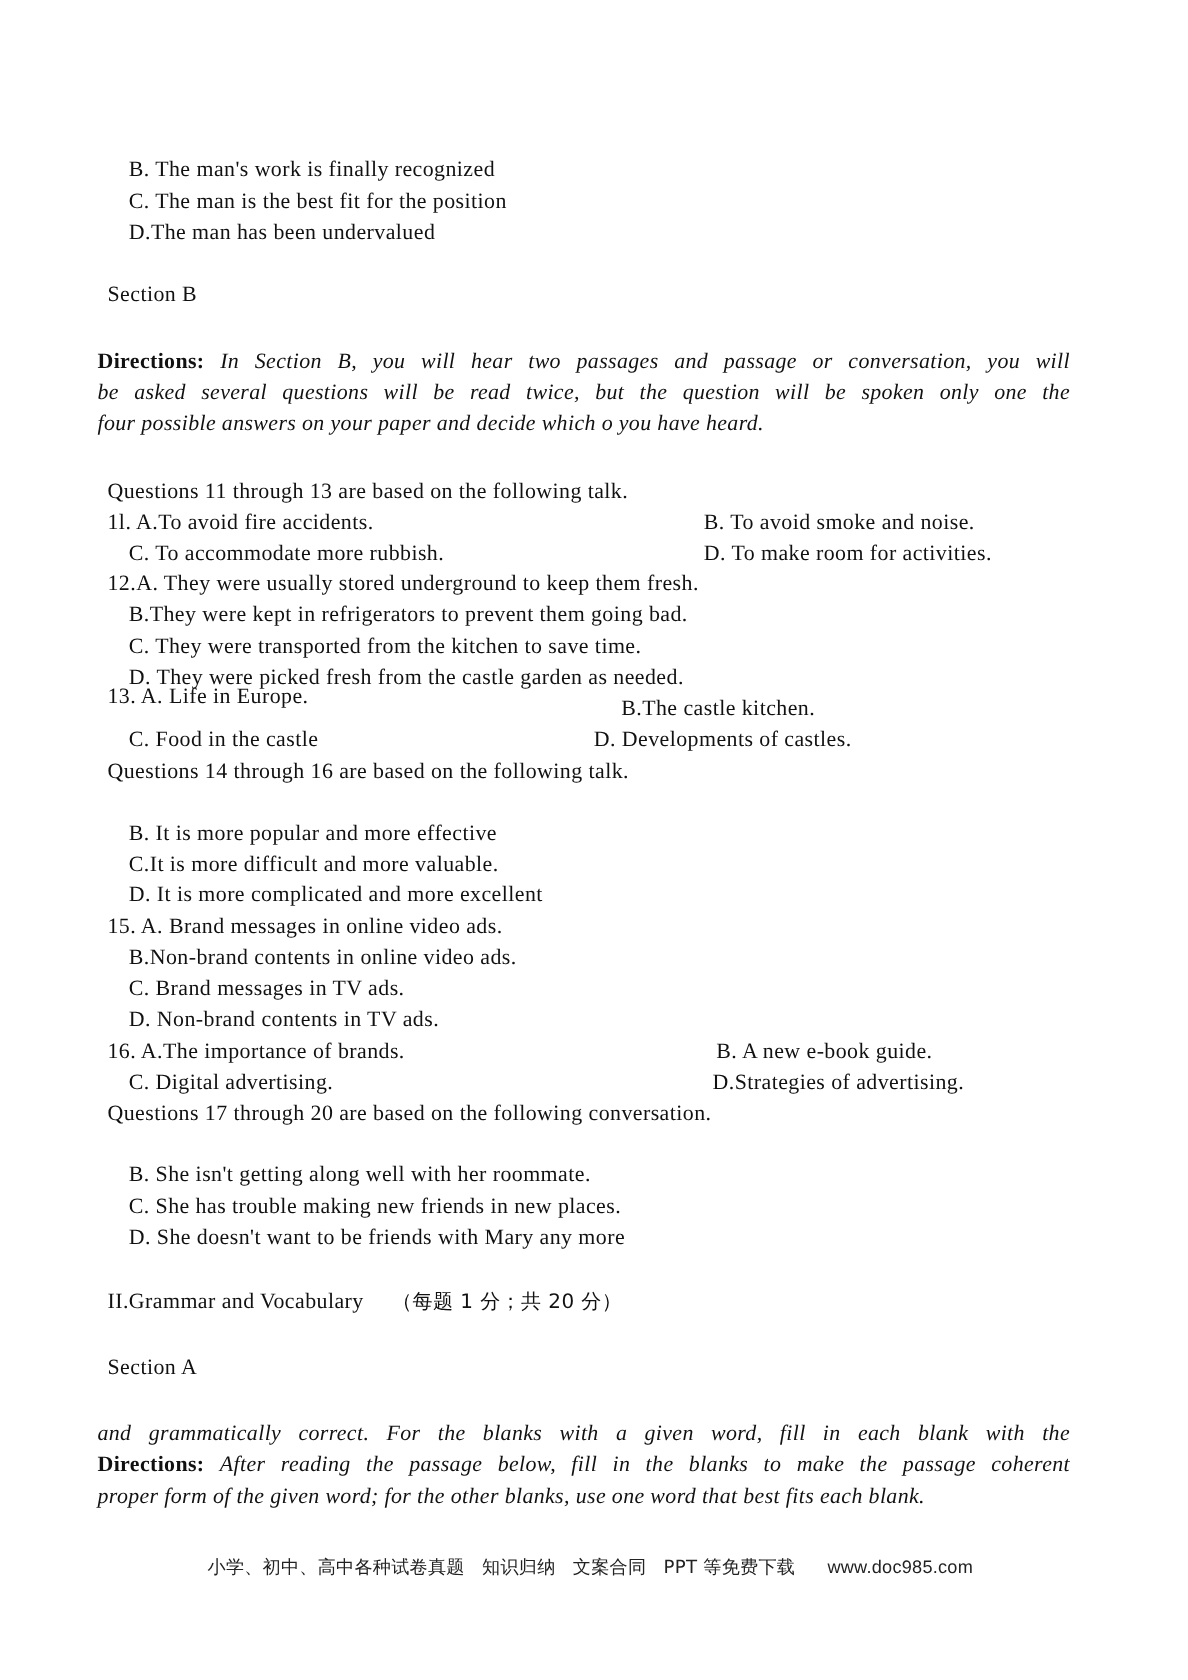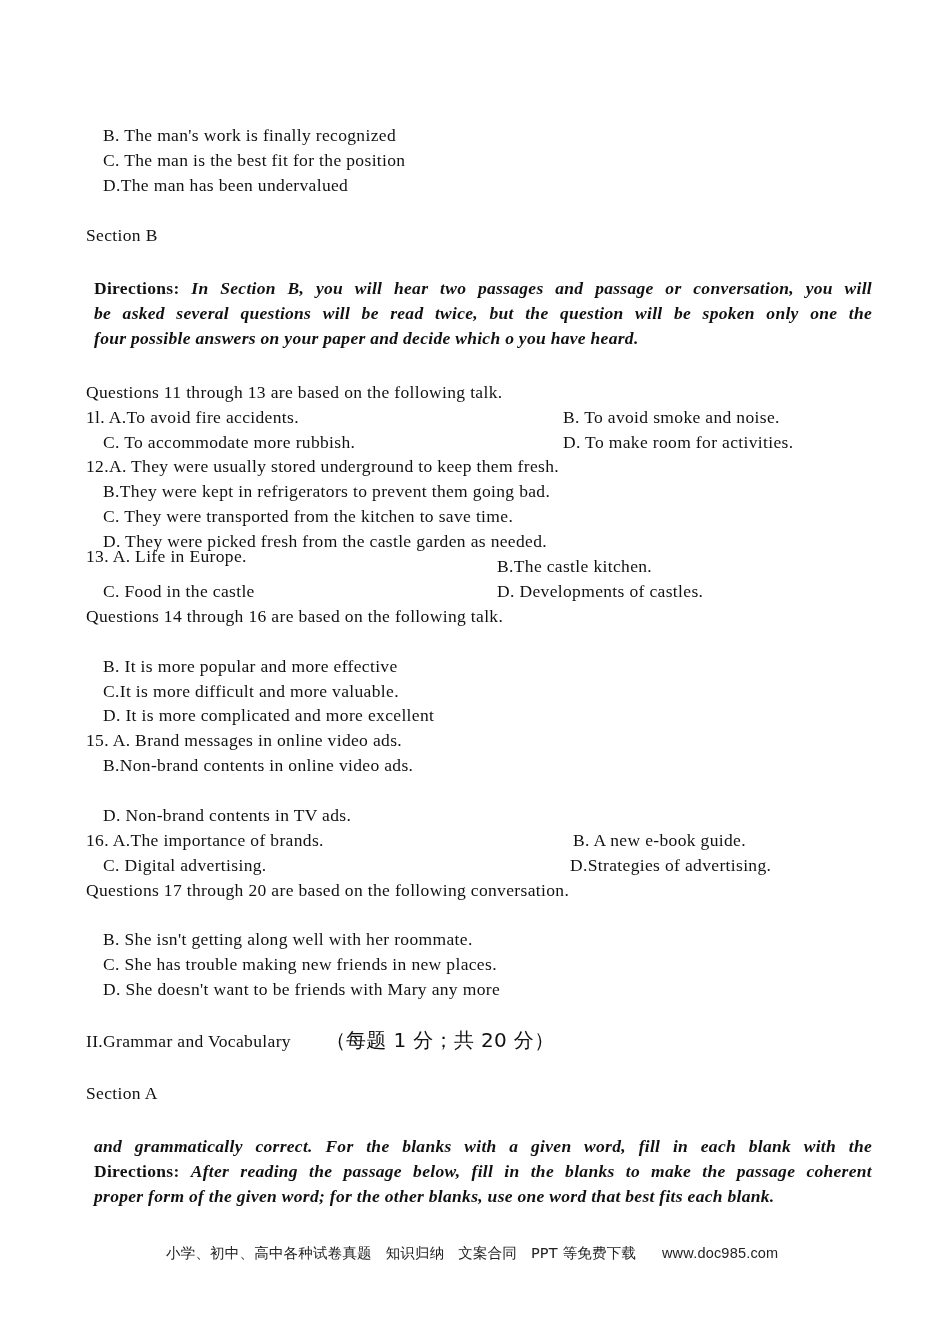--- a/index.html
+++ b/index.html
@@ -10,22 +10,22 @@
   }
   .page { position: absolute; left: 0; top: 0; width: 752px; height: 1344px; }
   .ln {
     position: absolute; left: 86px; font-size: 17.5px; line-height: 25px;
     white-space: nowrap; letter-spacing: 0.35px;
   }
   .ind { left: 103px; }
   .bold { font-weight: normal; }
   .col2 { position: absolute; white-space: nowrap; }
   .dir {
-    position: absolute; left: 94px; width: 778px; font-size: 17.5px; line-height: 25px;
-    text-align: justify; letter-spacing: 0.3px; font-weight: bold;
+    position: absolute; left: 78px; width: 778px; font-size: 17.5px; line-height: 25px;
+    text-align: justify; letter-spacing: 0.3px;
   }
   .dir-b .line { display: block; text-align-last: justify; }
   .dir-b .line.last { text-align-last: left; }
   .footer {
     position: absolute; top: 1244px; left: 166px; font-size: 14.5px;
     font-family: "DejaVu Sans", "Liberation Sans", sans-serif; color: #222;
     white-space: nowrap; letter-spacing: 0.2px;
   }
   .footer span { margin-right: 9px; text-align: right; }
   .footer .url { margin-left: 12px; font-family: "Liberation Sans", sans-serif; }
@@ -56,44 +56,45 @@
   <div class="col2 ln" style="top:430px; left:563px">D. To make room for activities.</div>
 
   <div class="ln" style="top:454px">12.A. They were usually stored underground to keep them fresh.</div>
   <div class="ln ind" style="top:479px">B.They were kept in refrigerators to prevent them going bad.</div>
   <div class="ln ind" style="top:504px">C. They were transported from the kitchen to save time.</div>
   <div class="ln ind" style="top:529px">D. They were picked fresh from the castle garden as needed.</div>
 
   <div class="ln" style="top:544px">13. A. Life in Europe.</div>
   <div class="col2 ln" style="top:554px; left:497px">B.The castle kitchen.</div>
   <div class="ln ind" style="top:579px">C. Food in the castle</div>
-  <div class="col2 ln" style="top:579px; left:497px">D. Developments of castles.</div>
+  <div class="col2 ln" style="top:579px; left:475px">D. Developments of castles.</div>
 
   <div class="ln bold" style="top:604px">Questions 14 through 16 are based on the following talk.</div>
   <div class="ln ind" style="top:654px">B. It is more popular and more effective</div>
   <div class="ln ind" style="top:679px">C.It is more difficult and more valuable.</div>
   <div class="ln ind" style="top:703px">D. It is more complicated and more excellent</div>
 
   <div class="ln" style="top:728px">15. A. Brand messages in online video ads.</div>
   <div class="ln ind" style="top:753px">B.Non-brand contents in online video ads.</div>
+  <div class="ln ind" style="top:778px">C. Brand messages in TV ads.</div>
   <div class="ln ind" style="top:803px">D. Non-brand contents in TV ads.</div>
 
   <div class="ln" style="top:828px">16. A.The importance of brands.</div>
   <div class="col2 ln" style="top:828px; left:573px">B. A new e-book guide.</div>
   <div class="ln ind" style="top:853px">C. Digital advertising.</div>
   <div class="col2 ln" style="top:853px; left:570px">D.Strategies of advertising.</div>
 
   <div class="ln bold" style="top:878px">Questions 17 through 20 are based on the following conversation.</div>
   <div class="ln ind" style="top:927px">B. She isn't getting along well with her roommate.</div>
   <div class="ln ind" style="top:952px">C. She has trouble making new friends in new places.</div>
   <div class="ln ind" style="top:977px">D. She doesn't want to be friends with Mary any more</div>
 
   <div class="ln bold" style="top:1028px">
     <span>II.Grammar and Vocabulary</span>
-    <span style="margin-left:30px; font-family:'DejaVu Sans', sans-serif; font-size:20px;">（每题 1 分；共 20 分）</span>
+    <span style="margin-left:18px; font-family:'DejaVu Sans', sans-serif; font-size:16px;">（每题 1 分；共 20 分）</span>
   </div>
 
   <div class="ln bold" style="top:1081px">Section A</div>
 
   <div class="dir dir-b" style="top:1134px">
     <span class="line"><i>and grammatically correct. For the blanks with a given word, fill in each blank with the</i></span>
     <span class="line"><b>Directions:</b> <i>After reading the passage below, fill in the blanks to make the passage coherent</i></span>
     <span class="line last"><i>proper form of the given word; for the other blanks, use one word that best fits each blank.</i></span>
   </div>
 

